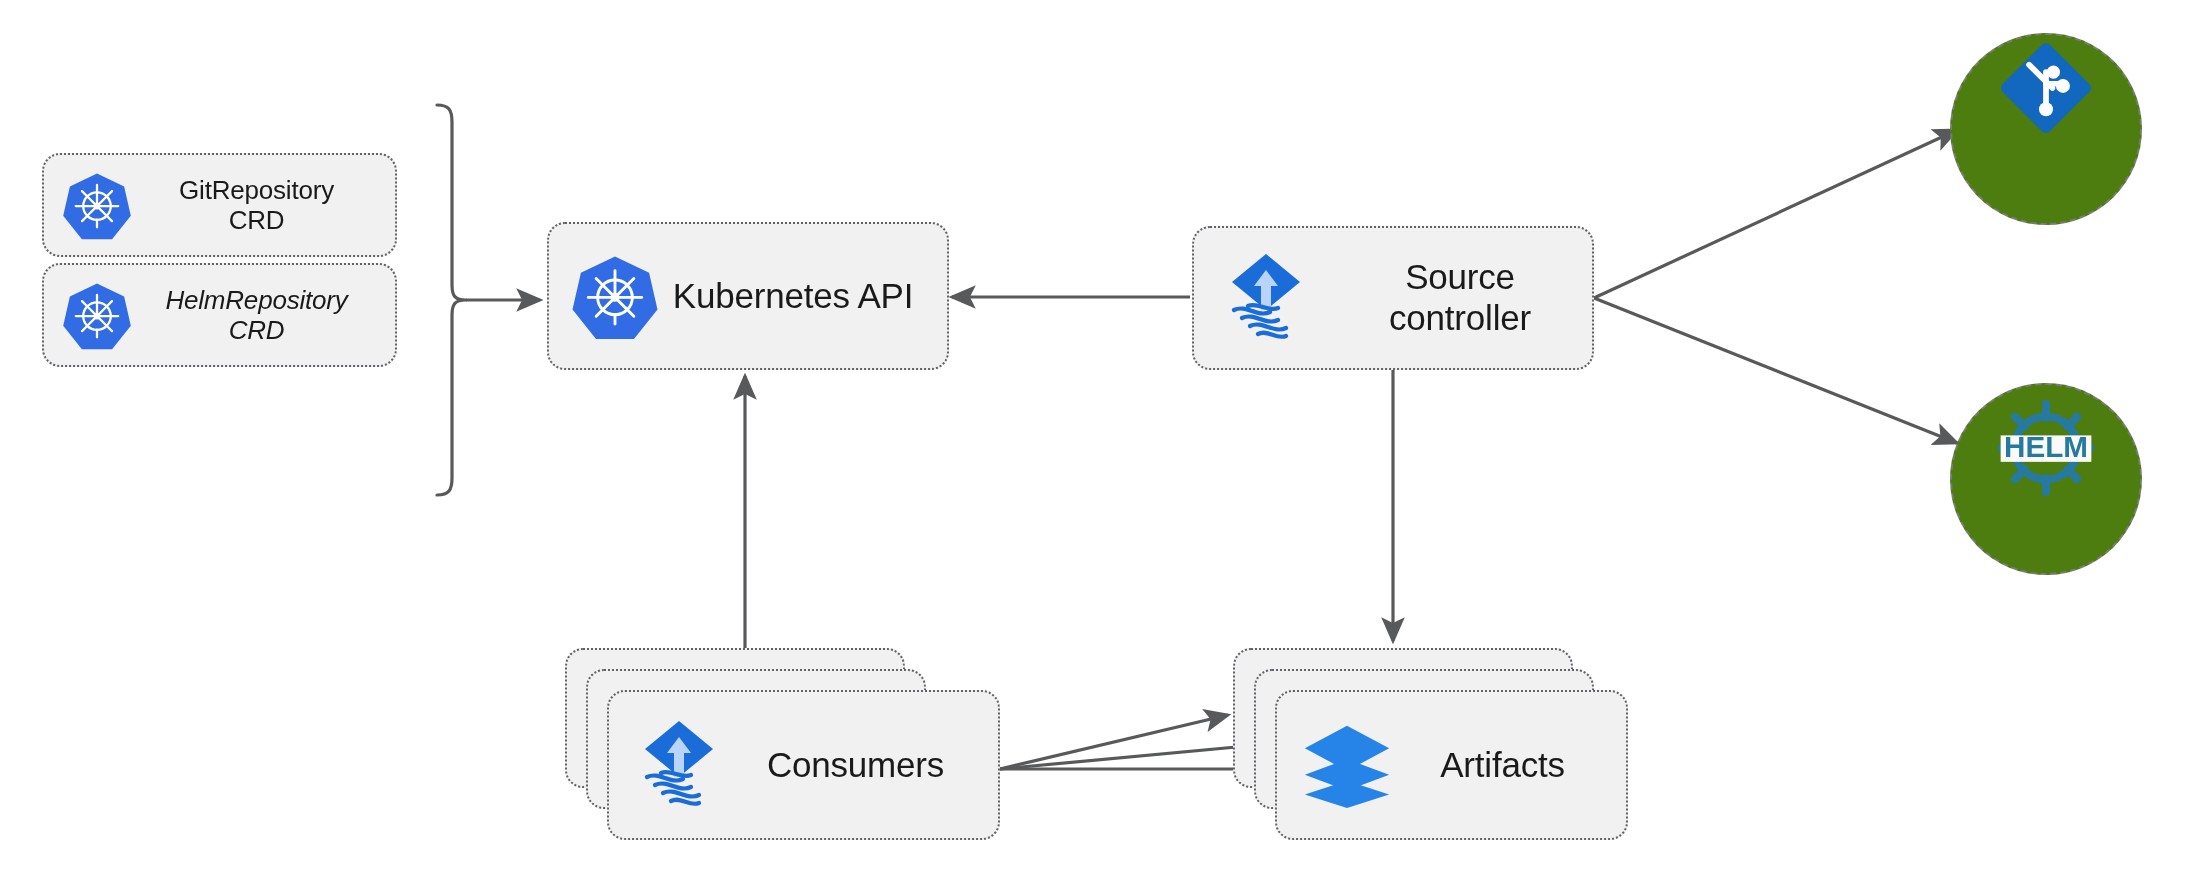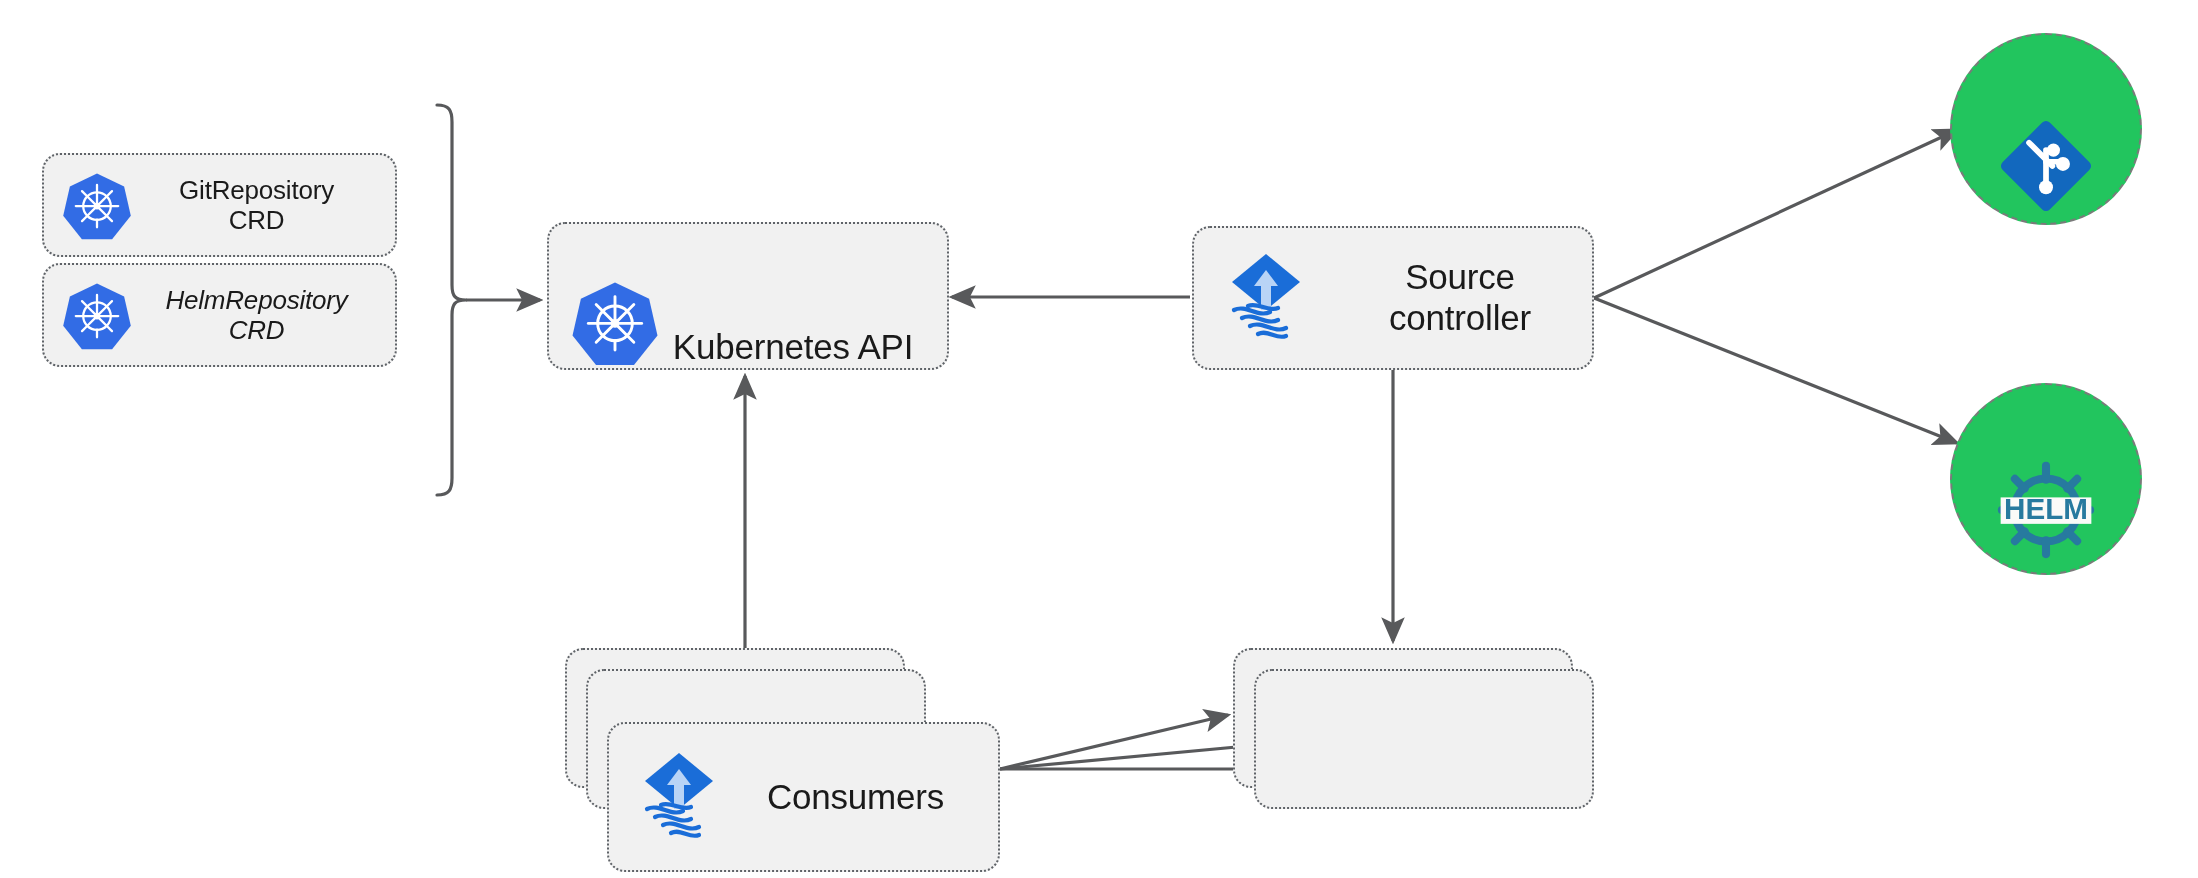--- a/index.html
+++ b/index.html
@@ -63,23 +63,23 @@
     border: 2.5px dotted #5f6368;
     border-radius: 18px;
   }
 
   
   .circle-node {
     position: absolute;
     box-sizing: border-box;
     border: 2.5px dashed #7a7a7a;
     border-radius: 50%;
-    background: #22c55e;
+    background: #4d7c0f;
     display: flex;
-    align-items: flex-end;
+    align-items: flex-start;
     justify-content: center;
   }
 
   .crd-box .label { font-size: 26px; }
 </style>
 </head>
 <body>
 
 <div id="stage">
 
@@ -170,21 +170,21 @@
         </g>
         <circle cx="32" cy="33" r="3.1" fill="#ffffff"></circle>
       </svg>
     </span>
     <span class="label">
       <span>HelmRepository</span><br>
       <span>CRD</span>
     </span>
   </div>
 
-  <div class="node" style="left:547px; top:222px; width:402px; height:148px; padding:0 20px;align-items:flex-end;">
+  <div class="node" style="left:547px; top:222px; width:402px; height:148px; padding:0 20px;">
     <span class="icon-slot" style="width:92px;height:92px;margin-right:6px;">
       <svg viewBox="0 0 64 64" width="88" height="88" aria-hidden="true">
         <path d="M32 3.2 L56.8 15.1 L62.9 41.9 L45.8 63.3 L18.2 63.3 L1.1 41.9 L7.2 15.1 Z" fill="#326CE5"></path>
         <g fill="none" stroke="#ffffff" stroke-width="2.1" stroke-linecap="round">
           <circle cx="32" cy="33" r="12.6"></circle>
           <line x1="32" y1="13.6" x2="32" y2="20.6"></line>
           <line x1="32" y1="45.4" x2="32" y2="52.4"></line>
           <line x1="12.6" y1="33" x2="19.6" y2="33"></line>
           <line x1="44.4" y1="33" x2="51.4" y2="33"></line>
           <line x1="18.3" y1="19.3" x2="23.2" y2="24.2"></line>
@@ -256,33 +256,43 @@
           <line x1="33" y1="67" x2="25.3" y2="74.7"></line>
         </g>
         <rect x="14" y="40" width="72" height="21" fill="#FAFAF8"></rect>
         <text x="50" y="57.4" text-anchor="middle" font-family="Liberation Sans, sans-serif" font-size="23.5" font-weight="bold" fill="#277A9F">HELM</text>
       </svg>
     </span>
   </div>
 
   <div class="stack-ghost" style="left:565px; top:648px; width:340px; height:140px;"></div>
   <div class="stack-ghost" style="left:586px; top:669px; width:340px; height:140px;"></div>
-  <div class="node" style="left:607px; top:722px; width:393px; height:150px; padding:0 18px;">
+  <div class="node" style="left:607px; top:690px; width:393px; height:150px; padding:0 18px;">
     <span class="icon-slot" style="width:104px;height:104px;margin-right:8px;">
       <svg viewBox="0 0 100 100" width="100" height="100" aria-hidden="true">
         <path d="M50 6 L84 34 L50 62 L16 34 Z" fill="#1A6DD8"></path>
         <path d="M50 22 L62 38 L55 38 L55 62 L45 62 L45 38 L38 38 Z" fill="#B9D4F6"></path>
         <g stroke="#1A6DD8" stroke-width="4.2" fill="none" stroke-linecap="round">
           <path d="M18 62 C 30 56, 42 70, 54 64"></path>
           <path d="M26 70 C 38 64, 50 78, 62 72"></path>
           <path d="M34 78 C 46 72, 58 86, 70 80"></path>
           <path d="M42 86 C 52 81, 60 92, 70 88"></path>
           <path d="M32 58 C 42 54, 52 64, 62 60"></path>
         </g>
       </svg>
     </span>
     <span class="label">Consumers</span>
   </div>
 
   <div class="stack-ghost" style="left:1233px; top:648px; width:340px; height:140px;"></div>
   <div class="stack-ghost" style="left:1254px; top:669px; width:340px; height:140px;"></div>
+  <div class="node" style="left:1275px; top:690px; width:353px; height:150px; padding:0 18px;">
+    <span class="icon-slot" style="width:104px;height:104px;margin-right:6px;">
+      <svg viewBox="0 0 100 100" width="98" height="98" aria-hidden="true">
+        <path d="M50 10 L93 33 L50 56 L7 33 Z" fill="#2684E8"></path>
+        <path d="M50 44 L93 60 L50 76 L7 60 Z" fill="#2684E8"></path>
+        <path d="M50 66 L93 80 L50 94 L7 80 Z" fill="#2684E8"></path>
+      </svg>
+    </span>
+    <span class="label">Artifacts</span>
+  </div>
 
 </div>
 
 </body></html>

